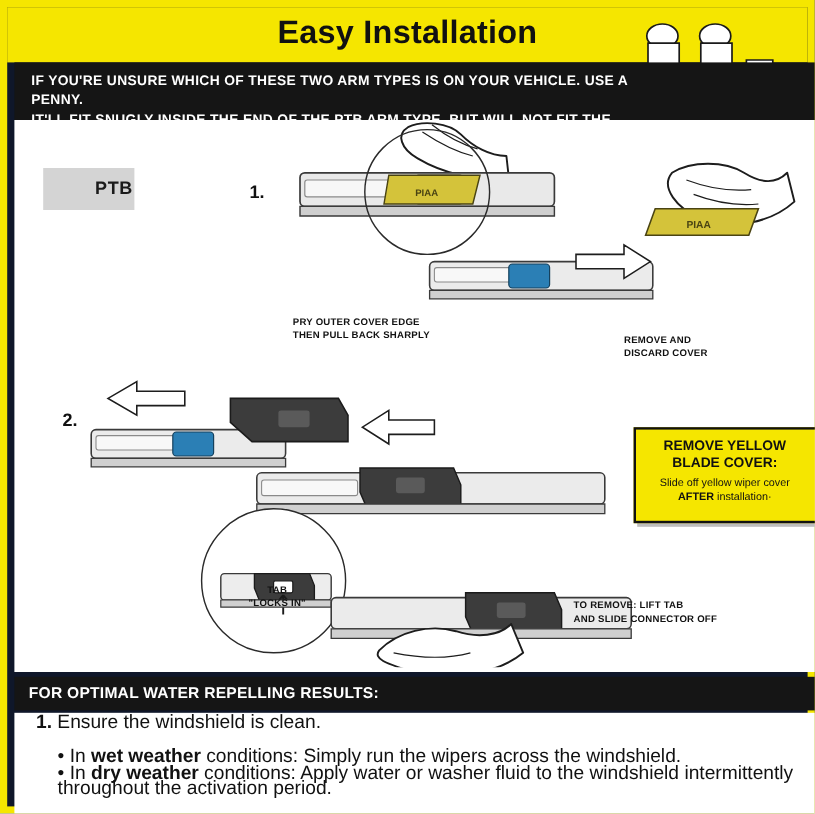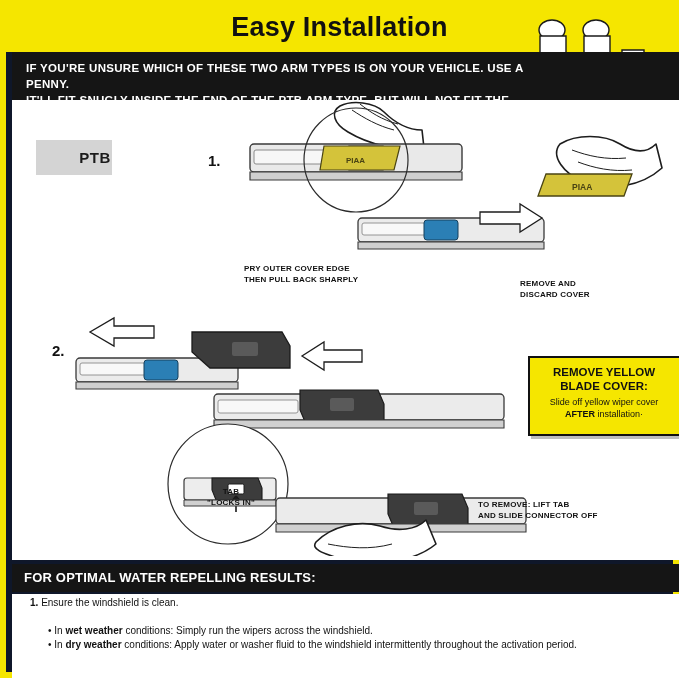--- a/index.html
+++ b/index.html
@@ -90,21 +90,21 @@
   .bottombar-text{
     position:absolute;left:12px;top:6px;
     color:#fff;font-size:13px;font-weight:bold;letter-spacing:.2px;
   }
   
   .footer{
     position:absolute;left:6px;top:588px;width:667px;height:84px;
     background:#fff;
   }
   .f-row{
-    position:absolute;left:18px;font-size:10px;line-height:13px;color:#111;
+    position:absolute;left:18px;font-size:16px;line-height:13px;color:#111;
   }
   .f-num{font-weight:bold;}
   .sub{margin-left:18px;}
   .b{font-weight:bold;}
   
   svg{display:block;}
   .abs{position:absolute;}
 </style>
 </head>
 <body>

